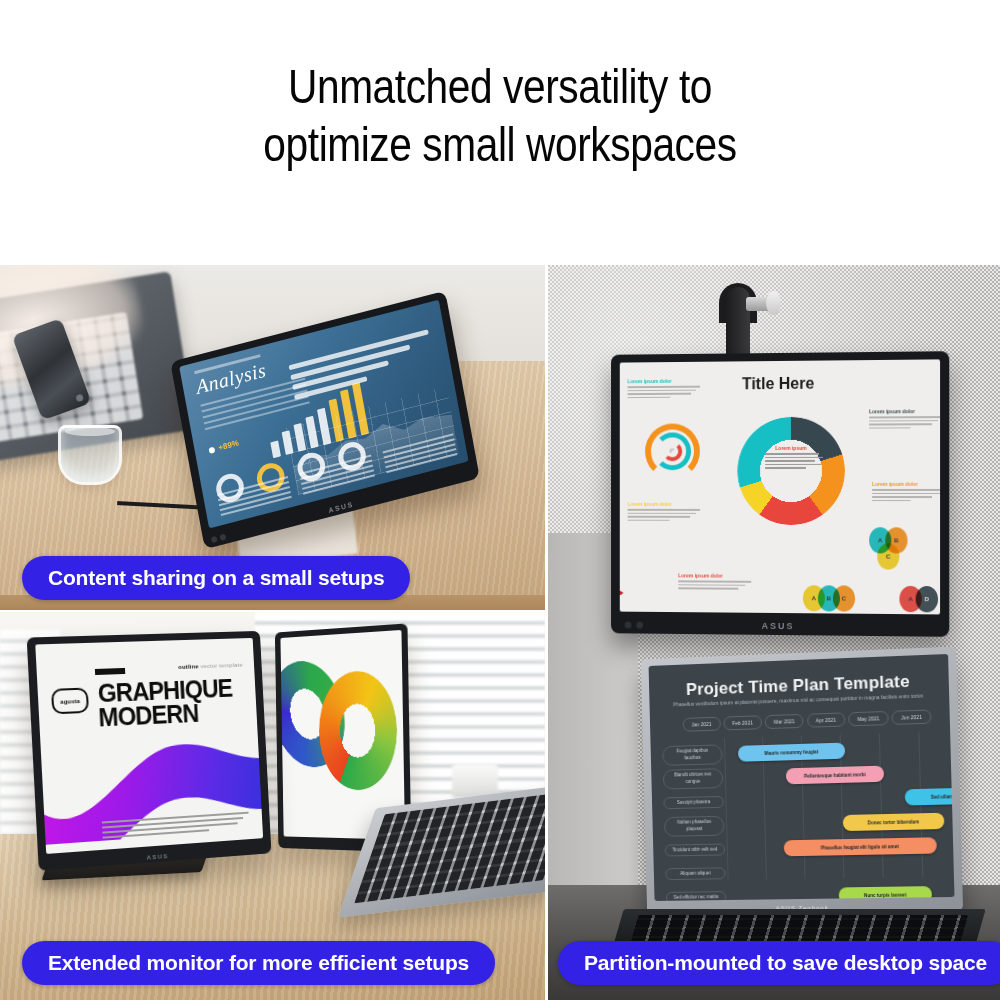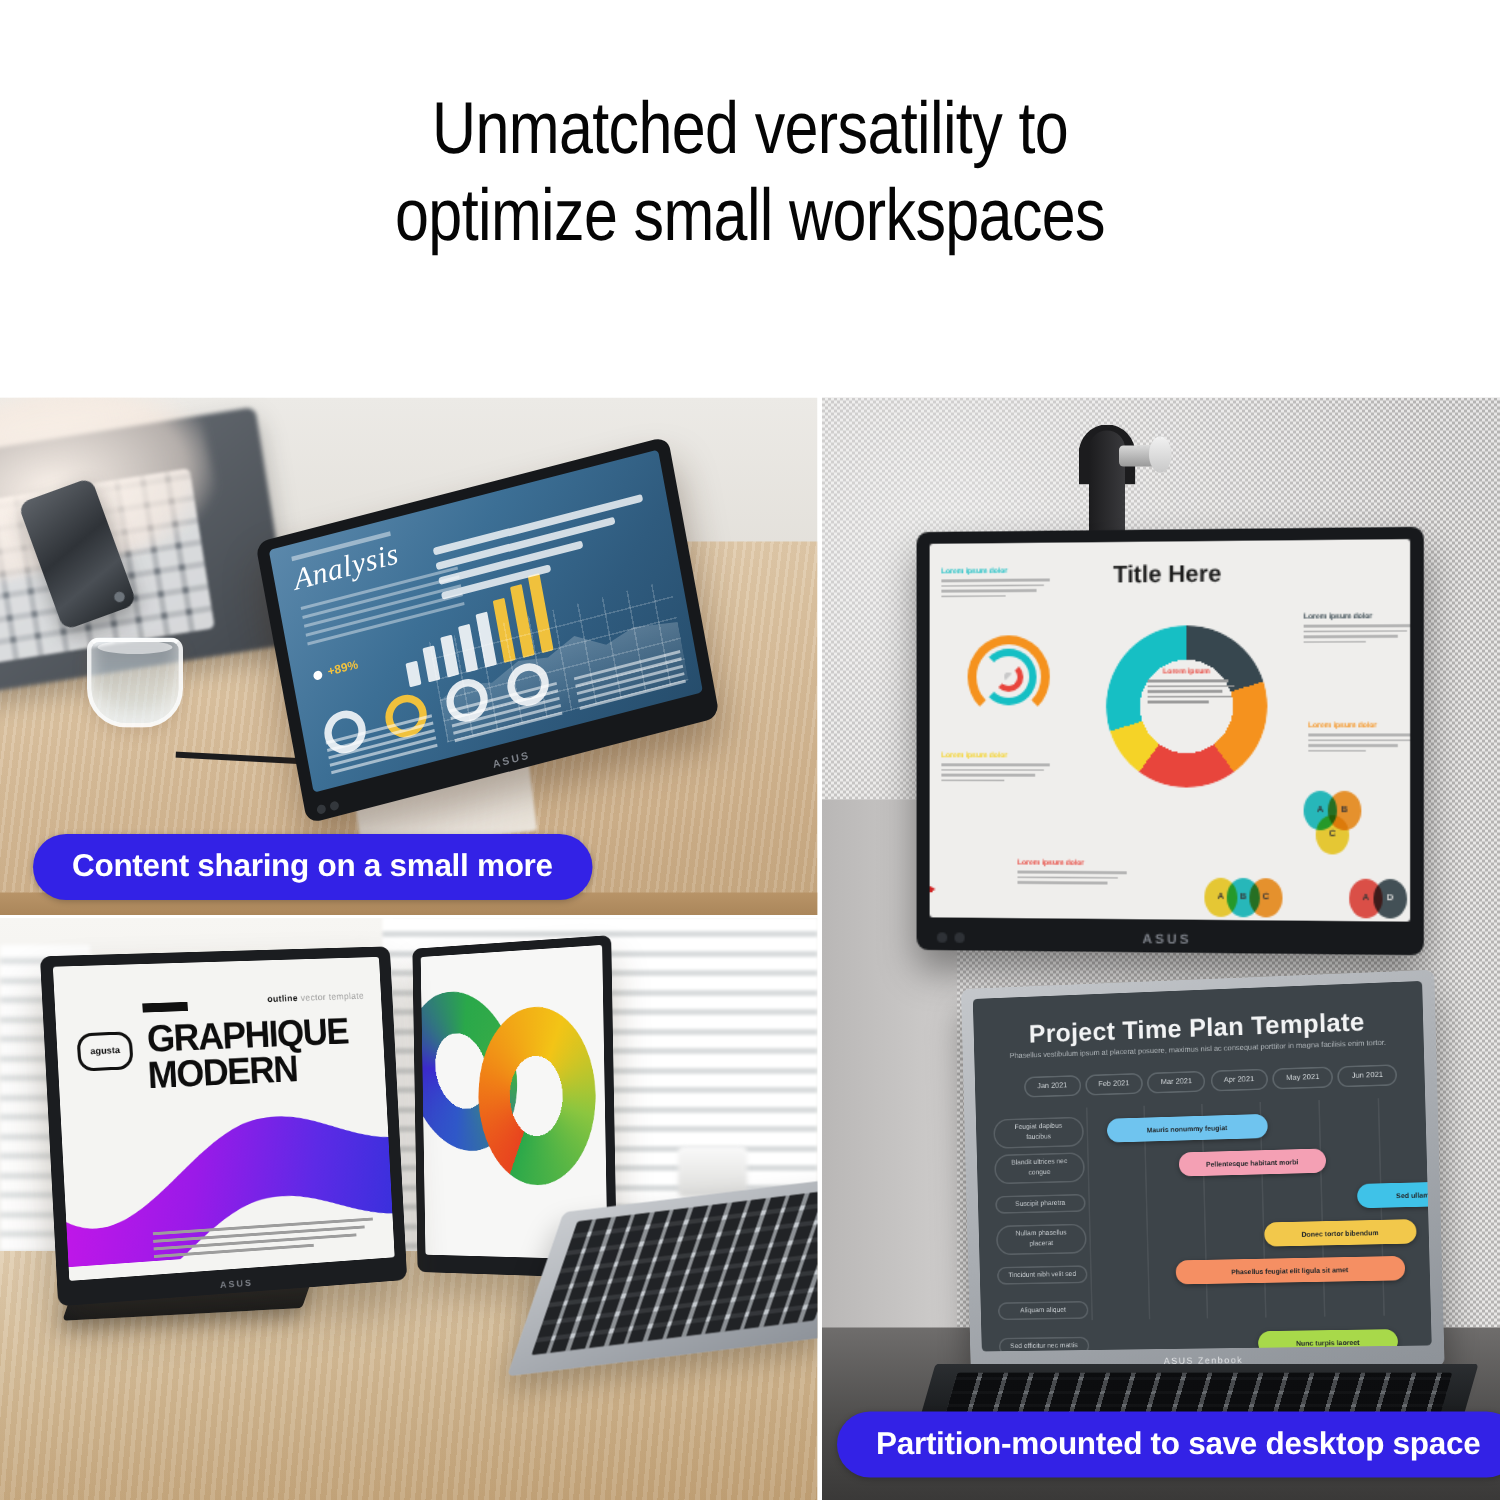--- a/index.html
+++ b/index.html
@@ -605,21 +605,21 @@
         </div>
       </div>
       <div class="tl-cam">
           <i></i>
           <i></i>
         </div>
       <div class="asus">ASUS</div>
     </div>
   </div>
 
-  <div class="pill pill-1">Content sharing on a small more</div>
+  <div class="pill pill-1">Content sharing on a small setups</div>
 
   <div class="panel p-bl">
     <div class="bl-bg"></div>
     <div class="bl-wallL"></div>
     <div class="bl-blindsL"></div>
     <div class="bl-blinds"></div>
     <div class="bl-desk"></div>
 
     <div class="bl-standA"></div>
 
@@ -652,20 +652,21 @@
       </div>
       <div class="asus2">ASUS</div>
     </div>
 
     <div class="bl-cup"></div>
     <div class="bl-laptop">
       <div class="bl-lapkeys"></div>
     </div>
   </div>
 
+  <div class="pill pill-2">Extended monitor for more efficient setups</div>
 
   <div class="panel p-r">
     <div class="r-wall"></div>
     <div class="r-panelEdge"></div>
     <div class="r-desk"></div>
 
     <div class="r-mountHook"></div>
     <div class="r-mountArm"></div>
     <div class="r-knob"></div>
     <div class="r-knobCap"></div>

